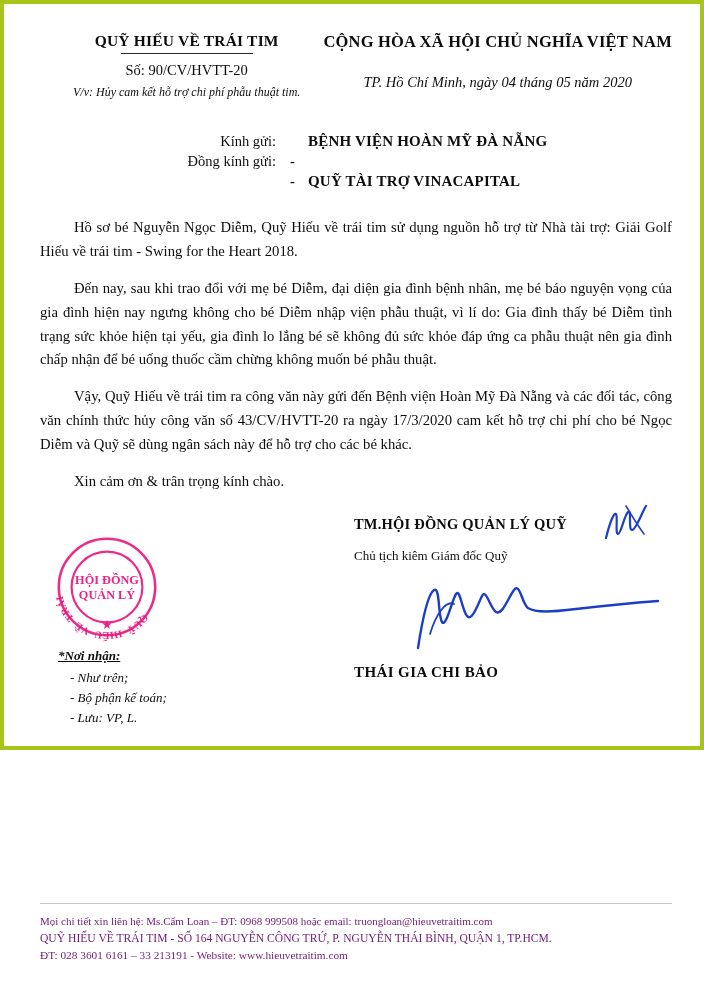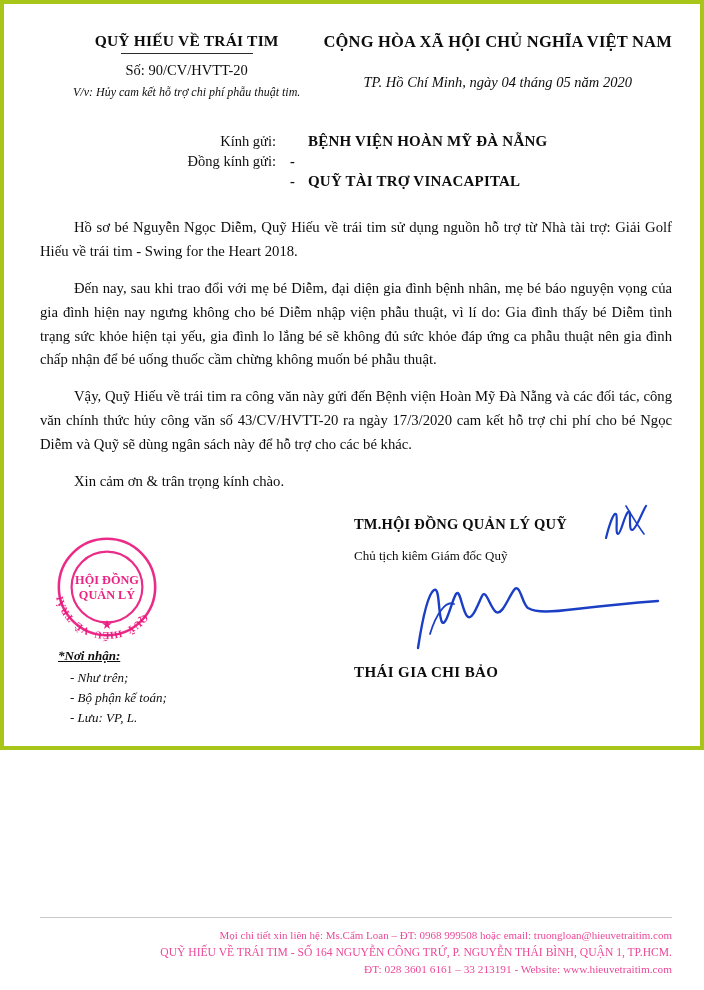--- a/index.html
+++ b/index.html
@@ -214,23 +214,23 @@
     list-style: none;
     margin: 2px 0 0 0;
     padding-left: 12px;
   }
 
   
   .footer {
     position: absolute;
     left: 32px;
     right: 32px;
-    bottom: 12px;
-    text-align: right;
-    color: #ec4899;
+    bottom: 26px;
+    text-align: left;
+    color: #701a75;
   }
   .footer-rule {
     height: 1px;
     background: #c9c9c9;
     margin-bottom: 9px;
   }
   .footer-line-1 { font-size: 11px; line-height: 1.5; }
   .footer-line-2 { font-size: 11.6px; line-height: 1.5; }
   .footer-line-3 { font-size: 11.3px; line-height: 1.5; }
 </style>

